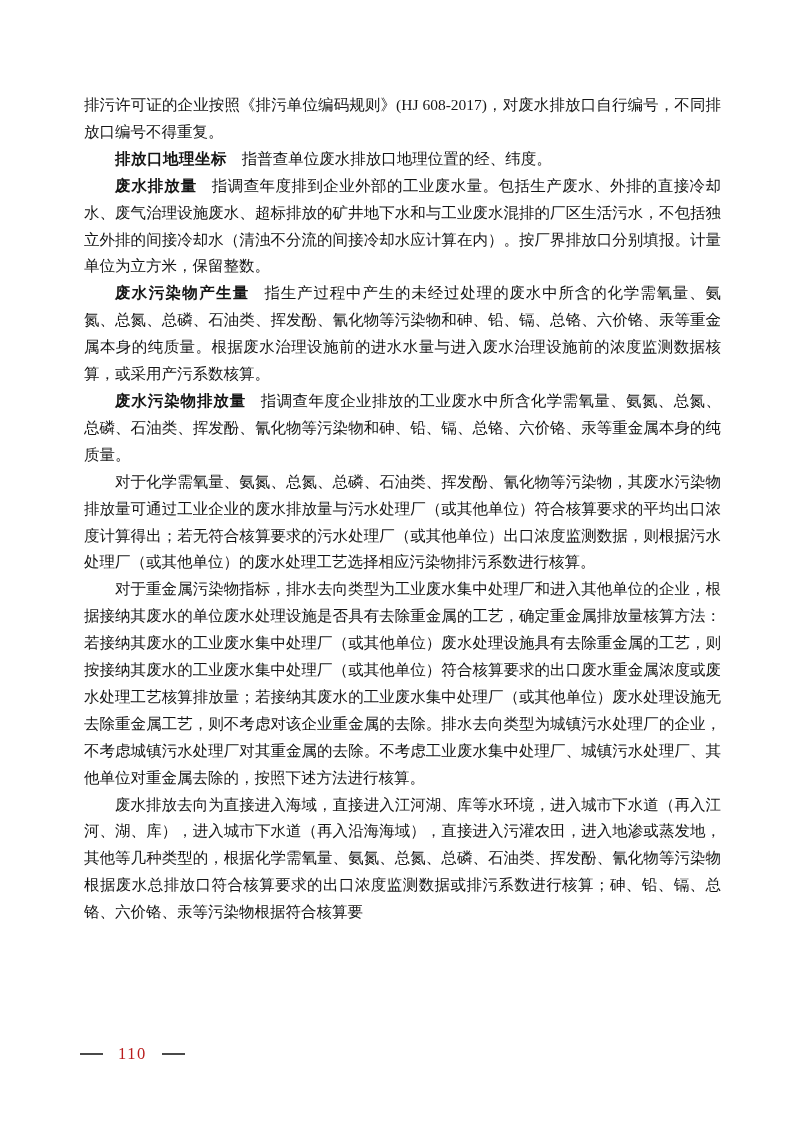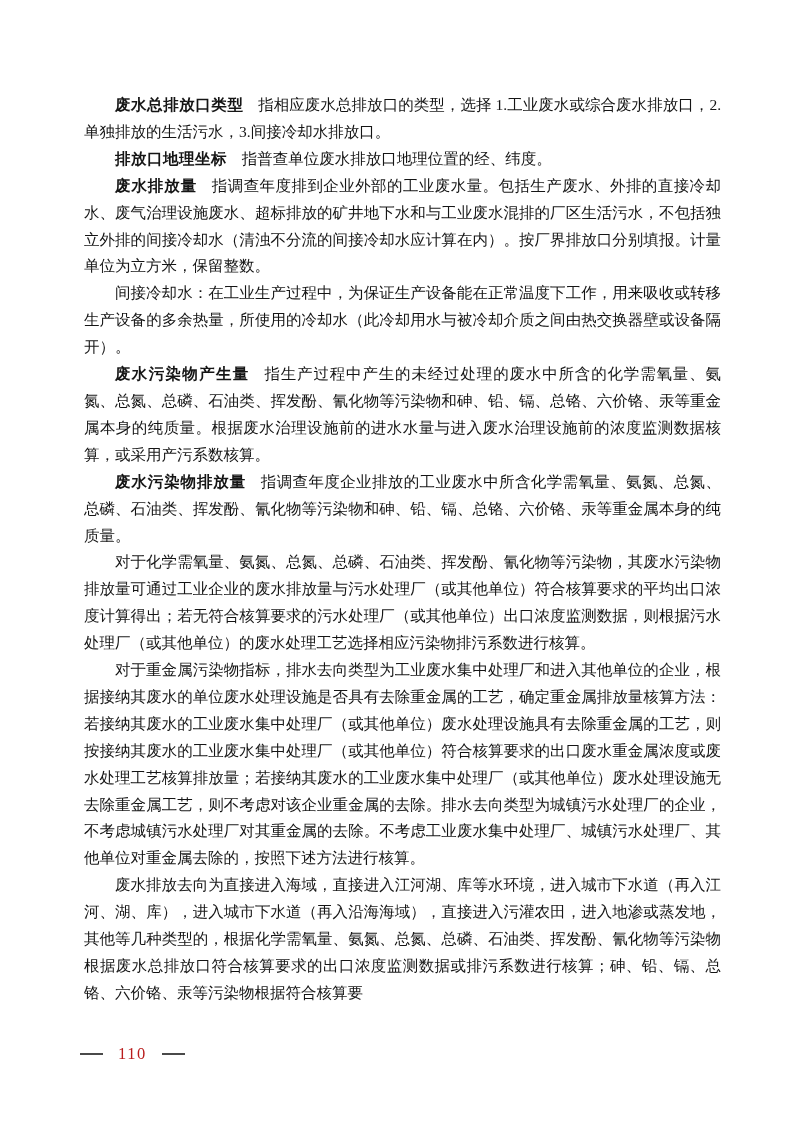--- a/index.html
+++ b/index.html
@@ -59,29 +59,28 @@
     font-size: 16.5px;
     letter-spacing: 1.5px;
     color: #b91c1c;
     line-height: 1;
   }
 </style>
 </head>
 <body>
 
 <div class="content">
+  <p class="para cont"><b class="term"></b><span>排污许可证的企业按照《排污单位编码规则》(HJ 608-2017)，对废水排放口自行编号，不同排放口编号不得重复。</span></p>
 
-  <p class="para"><b class="term">废水总排放口类型</b><span>指相应废水总排放口的类型，选择 1.工业废水或综合废水排放口，2.单独排放的生活污水，3.间接冷却水排放口。</span></p>
 
   <p class="para"><b class="term">排放口地理坐标</b><span>指普查单位废水排放口地理位置的经、纬度。</span></p>
 
   <p class="para"><b class="term">废水排放量</b><span>指调查年度排到企业外部的工业废水量。包括生产废水、外排的直接冷却水、废气治理设施废水、超标排放的矿井地下水和与工业废水混排的厂区生活污水，不包括独立外排的间接冷却水（清浊不分流的间接冷却水应计算在内）。按厂界排放口分别填报。计量单位为立方米，保留整数。</span></p>
 
 
-  <p class="para"><b class="term"></b><span>间接冷却水：在工业生产过程中，为保证生产设备能在正常温度下工作，用来吸收或转移生产设备的多余热量，所使用的冷却水（此冷却用水与被冷却介质之间由热交换器壁或设备隔开）。</span></p>
 
   <p class="para"><b class="term">废水污染物产生量</b><span>指生产过程中产生的未经过处理的废水中所含的化学需氧量、氨氮、总氮、总磷、石油类、挥发酚、氰化物等污染物和砷、铅、镉、总铬、六价铬、汞等重金属本身的纯质量。根据废水治理设施前的进水水量与进入废水治理设施前的浓度监测数据核算，或采用产污系数核算。</span></p>
 
   <p class="para"><b class="term">废水污染物排放量</b><span>指调查年度企业排放的工业废水中所含化学需氧量、氨氮、总氮、总磷、石油类、挥发酚、氰化物等污染物和砷、铅、镉、总铬、六价铬、汞等重金属本身的纯质量。</span></p>
 
 
   <p class="para"><b class="term"></b><span>对于化学需氧量、氨氮、总氮、总磷、石油类、挥发酚、氰化物等污染物，其废水污染物排放量可通过工业企业的废水排放量与污水处理厂（或其他单位）符合核算要求的平均出口浓度计算得出；若无符合核算要求的污水处理厂（或其他单位）出口浓度监测数据，则根据污水处理厂（或其他单位）的废水处理工艺选择相应污染物排污系数进行核算。</span></p>
 
   <p class="para"><b class="term"></b><span>对于重金属污染物指标，排水去向类型为工业废水集中处理厂和进入其他单位的企业，根据接纳其废水的单位废水处理设施是否具有去除重金属的工艺，确定重金属排放量核算方法：若接纳其废水的工业废水集中处理厂（或其他单位）废水处理设施具有去除重金属的工艺，则按接纳其废水的工业废水集中处理厂（或其他单位）符合核算要求的出口废水重金属浓度或废水处理工艺核算排放量；若接纳其废水的工业废水集中处理厂（或其他单位）废水处理设施无去除重金属工艺，则不考虑对该企业重金属的去除。排水去向类型为城镇污水处理厂的企业，不考虑城镇污水处理厂对其重金属的去除。不考虑工业废水集中处理厂、城镇污水处理厂、其他单位对重金属去除的，按照下述方法进行核算。</span></p>
 

